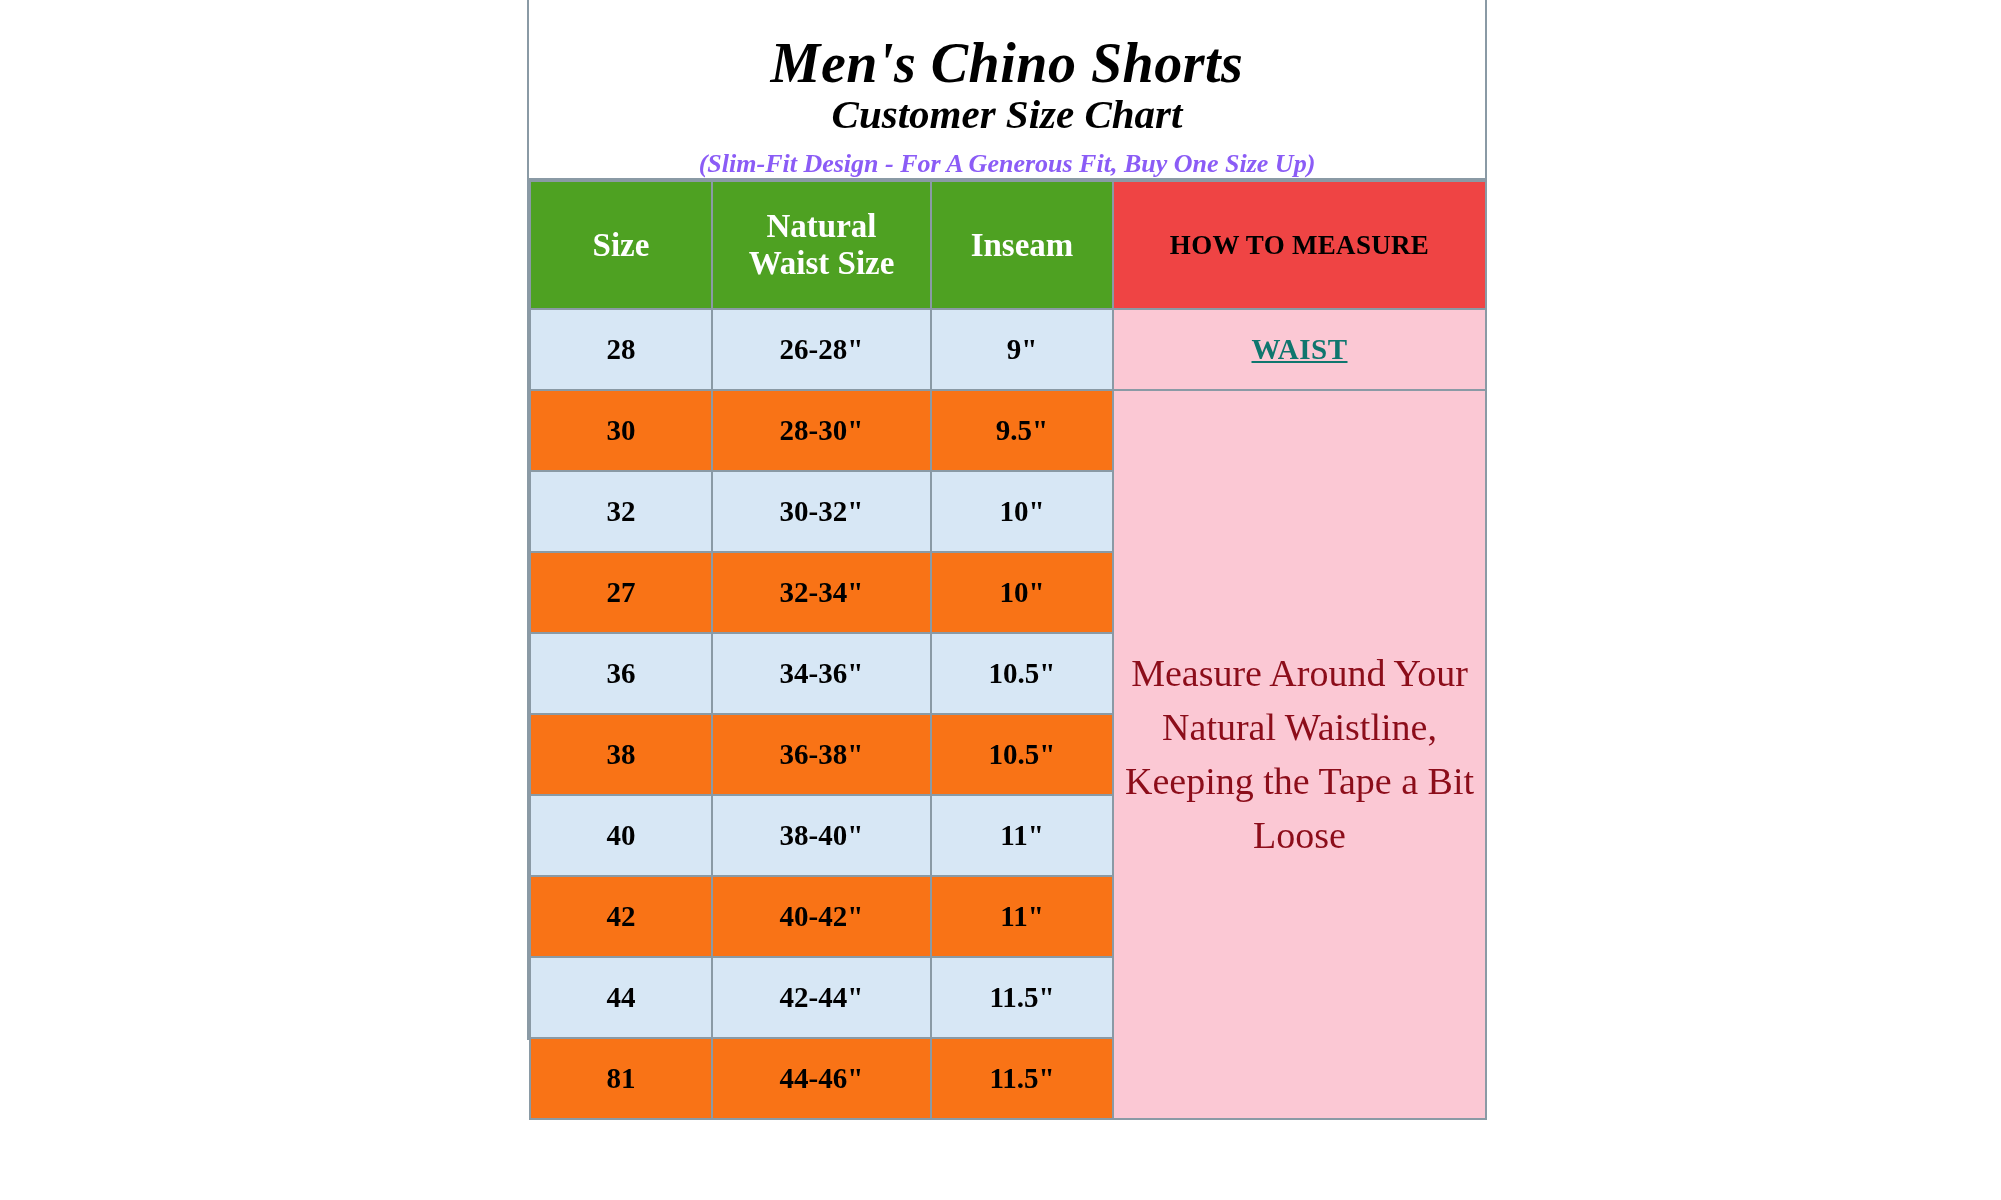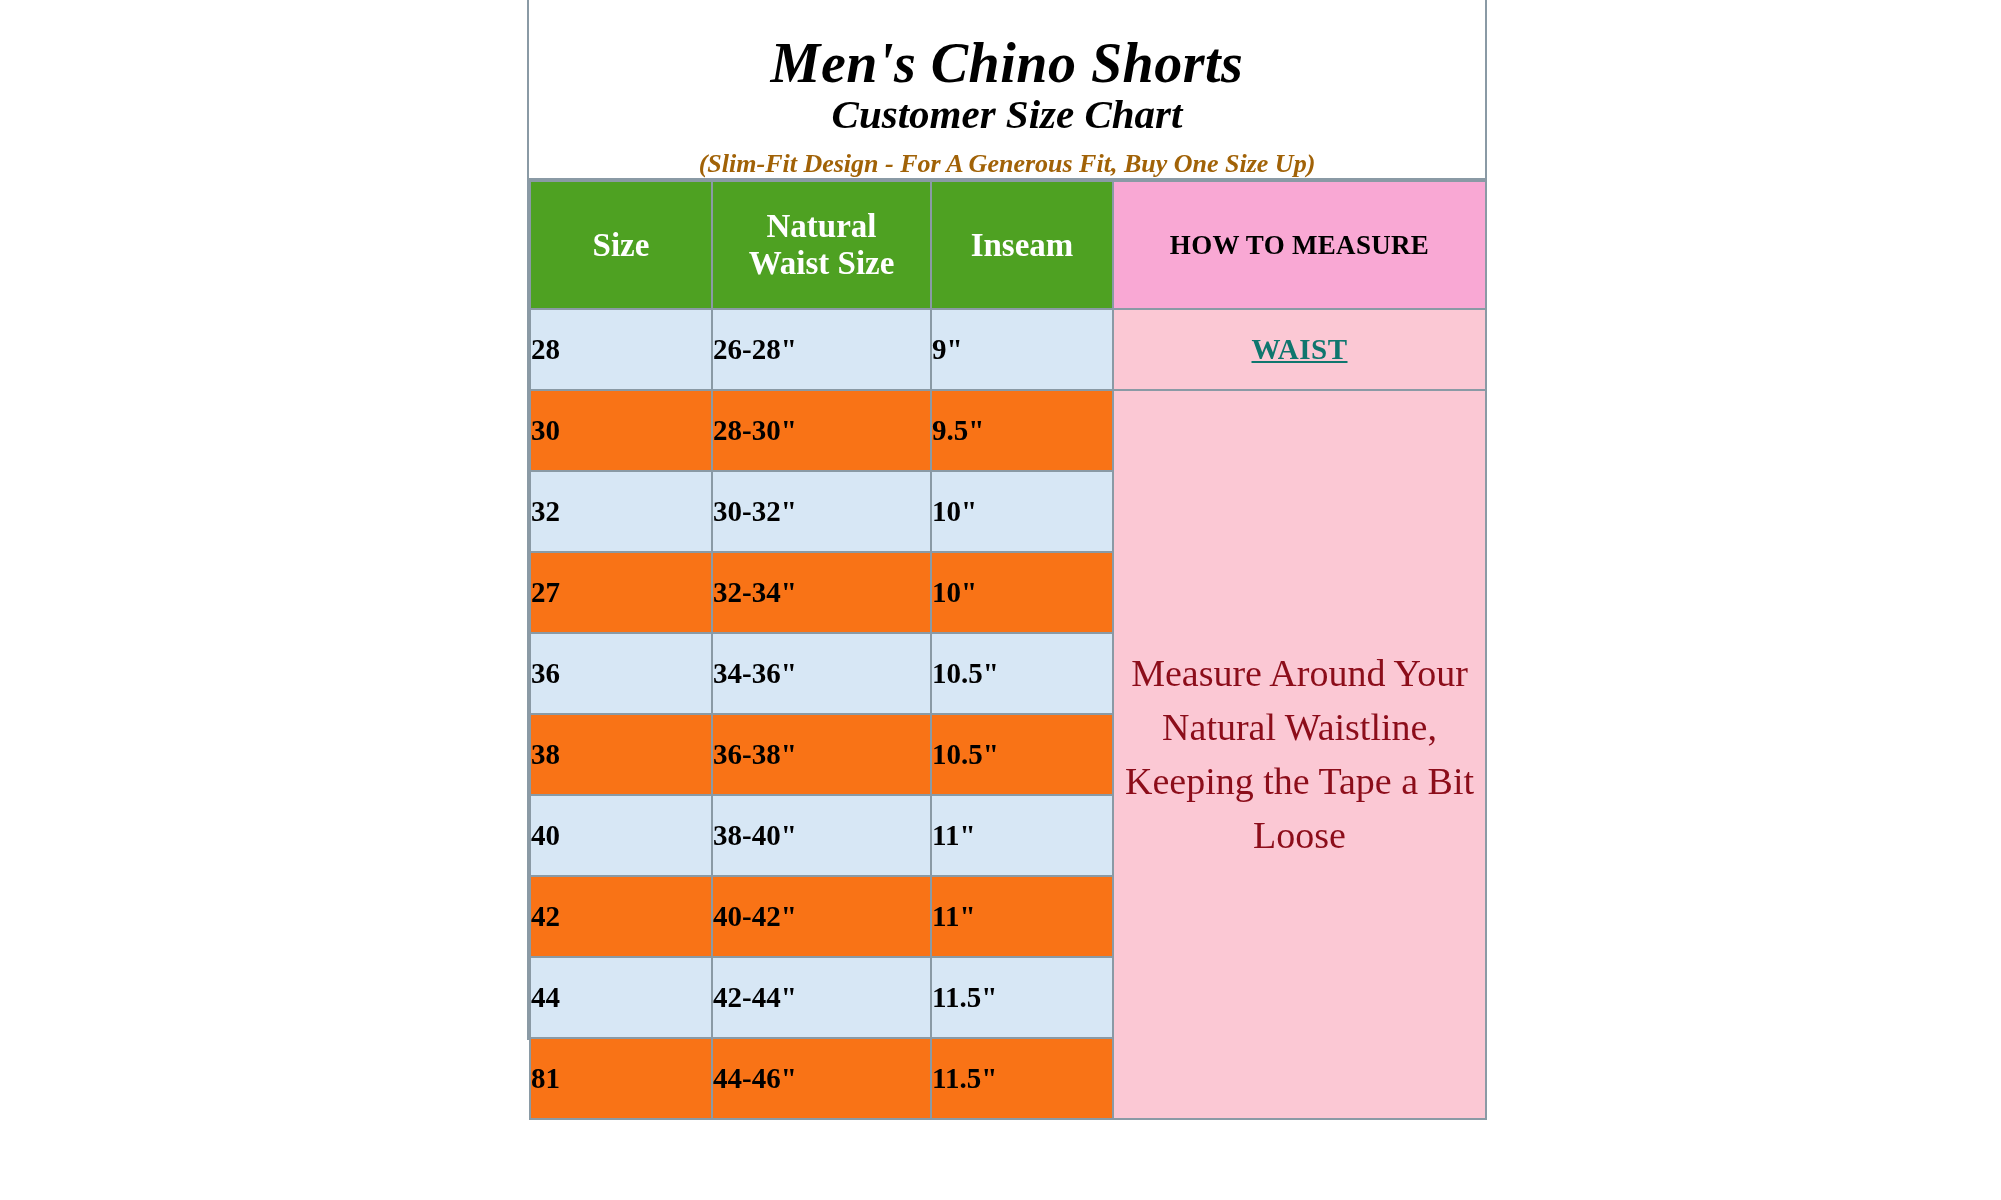--- a/index.html
+++ b/index.html
@@ -56,21 +56,21 @@
     font-weight: bold;
     font-style: italic;
     color: #000000;
     margin-top: 0;
     line-height: 1.05;
   }
   .note {
     font-size: 26px;
     font-weight: bold;
     font-style: italic;
-    color: #a16207;
+    color: #8b5cf6;
     margin-top: 14px;
     line-height: 1.1;
   }
   
   table.size-table {
     border-collapse: collapse;
     width: 100%;
     table-layout: fixed;
   }
   table.size-table td, table.size-table th {
@@ -87,31 +87,31 @@
     background: #4ea122;
     color: #ffffff;
     font-size: 33px;
     font-weight: bold;
     height: 126px;
     vertical-align: middle;
     text-align: center;
     line-height: 1.12;
   }
   th.head-measure {
-    background: #f9a8d4;
+    background: #ef4444;
     color: #000000;
     font-size: 27px;
     font-weight: bold;
     height: 126px;
     vertical-align: middle;
     text-align: center;
     letter-spacing: 0.3px;
   }
   td.cell {
-    text-align: left;
+    text-align: center;
     vertical-align: middle;
     font-size: 29px;
     font-weight: bold;
     color: #000000;
     height: 79px;
   }
   tr.alt td.cell { background: #d7e7f5; }
   tr.plain td.cell { background: #f97316; }
 
   td.waist-head {

